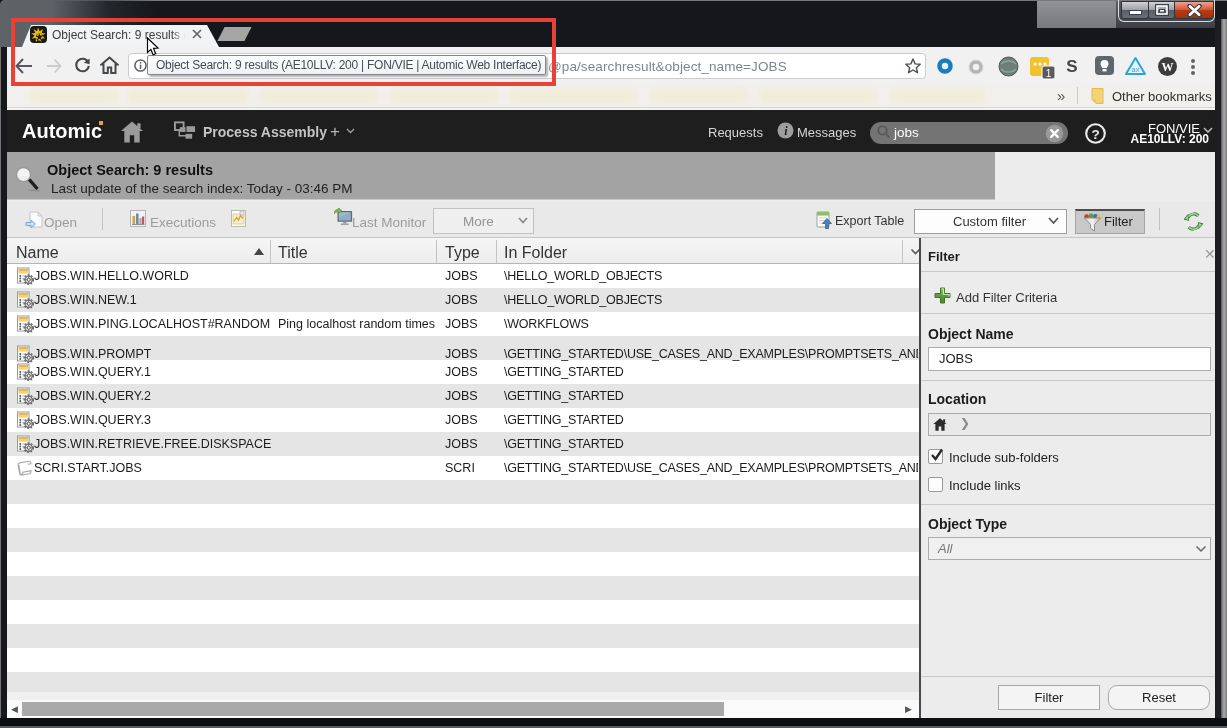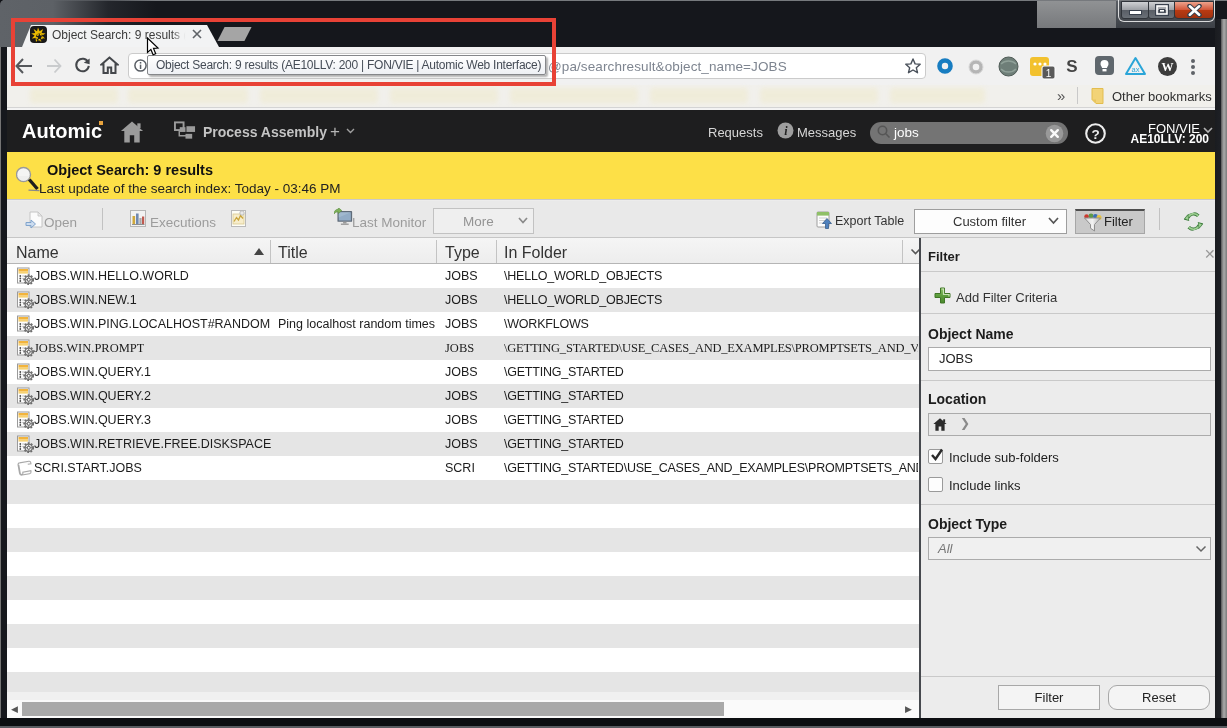--- a/index.html
+++ b/index.html
@@ -40,23 +40,23 @@
 #app { left:7px; top:110px; width:1208px; height:608px; background:#ececec; overflow:hidden; font-size:13px; }
 #appheader { position:absolute; left:0; top:0; width:1208px; height:42px; background:#1e1e1f; }
 #logo { position:absolute; left:15px; top:10px; font-size:20px; font-weight:bold; color:#fff; letter-spacing:0px; }
 .hdrtxt { position:absolute; color:#d6d6d6; font-size:13px; }
 #pa-label { position:absolute; left:196px; top:14px; color:#c4c4c4; font-size:14px; font-weight:bold; }
 #plus { position:absolute; left:323px; top:12px; color:#b5b5b5; font-size:17px; font-weight:normal; }
 #searchpill { position:absolute; left:863px; top:12px; width:198px; height:22px; border-radius:11px; background:#747474; }
 #searchtxt { position:absolute; left:887px; top:15px; color:#fdfdfd; font-size:13.5px; }
 #acct1 { position:absolute; right:15px; top:11px; color:#fff; font-size:13px; }
 #acct2 { position:absolute; right:6px; top:22px; color:#fff; font-size:12px; font-weight:bold; }
-#titlesec { position:absolute; left:0; top:42px; width:1208px; height:48px; background:#fde047; border-bottom:1px solid #c9c9c9; }
+#titlesec { position:absolute; left:0; top:42px; width:988px; height:48px; background:#a3a3a3; border-bottom:1px solid #c9c9c9; }
 #pagetitle { position:absolute; left:40px; top:10px; font-size:14.5px; font-weight:bold; color:#111; }
-#pagesub { position:absolute; left:32px; top:29px; font-size:13.5px; color:#222; }
+#pagesub { position:absolute; left:44px; top:29px; font-size:13.5px; color:#222; }
 #apptoolbar { position:absolute; left:0; top:91px; width:1208px; height:37px; background:#e9e9e9; border-bottom:1px solid #c6c6c6; }
 .tbtxt { position:absolute; top:14px; font-size:13.5px; color:#9c9c9c; }
 .tbsep { position:absolute; top:7px; width:1px; height:22px; background:#c2c2c2; }
 #morebox { position:absolute; left:426px; top:7px; width:101px; height:26px; border:1px solid #c2c2c2; background:#efefef; }
 #moretxt { position:absolute; left:456px; top:13px; font-size:13.5px; color:#949494; }
 #custombox { position:absolute; left:907px; top:8px; width:153px; height:25px; background:#fdfdfd; border:1px solid #9e9e9e; }
 #customtxt { position:absolute; left:946px; top:13px; font-size:13px; color:#333; }
 #filterbtn { position:absolute; left:1068px; top:8px; width:70px; height:25px; background:#c9c9c9; border:1px solid #a6a6a6; border-top:2px solid #4d4d4d; }
 #filtertxt { position:absolute; left:1097px; top:13px; font-size:13px; color:#222; }
 #exporttxt { position:absolute; left:828px; top:13px; font-size:12.5px; color:#333; }
@@ -430,21 +430,21 @@
               <circle cx="12.7" cy="12.7" r="3.6" fill="#f2f2f2" stroke="#6e6e6e" stroke-width="1.3"></circle>
               <circle cx="12.7" cy="12.7" r="1.5" fill="#fdfdfd" stroke="#6e6e6e" stroke-width="1.1"></circle>
               <path d="M12.7 9.6 v1.6 M12.7 14.2 v1.6 M9.6 12.7 h1.6 M14.2 12.7 h1.6" stroke="#6e6e6e" stroke-width="1"></path>
             </g>
           </svg>
           <span class="cell c1">JOBS.WIN.PING.LOCALHOST#RANDOM</span>
           <span class="cell" style="left:271px;">Ping localhost random times</span>
           <span class="cell c3">JOBS</span>
           <span class="cell c4">\WORKFLOWS</span>
         </div>
-<div class="row" style="top:72px;font-family:Liberation Serif, serif;">
+<div class="row" style="top:78px;">
           <svg class="ricon" width="18" height="18" viewBox="0 0 18 18">
             <rect x="1.5" y="1" width="11.5" height="15" fill="#fdfdfd" stroke="#9a9a9a" stroke-width="1"></rect>
             <rect x="2.5" y="2" width="9.5" height="2.6" fill="#f2b43c"></rect>
             <rect x="2.5" y="4.6" width="9.5" height="2" fill="#f7d272"></rect>
             <circle cx="4.3" cy="9" r=".9" fill="#4a4a4a"></circle>
             <circle cx="4.3" cy="11.5" r=".9" fill="#4a4a4a"></circle>
             <circle cx="4.3" cy="14" r=".9" fill="#4a4a4a"></circle>
             <rect x="6.2" y="8.4" width="5" height="1.2" fill="#c6c6c6"></rect>
             <rect x="6.2" y="10.9" width="4" height="1.2" fill="#c6c6c6"></rect>
             <g>

